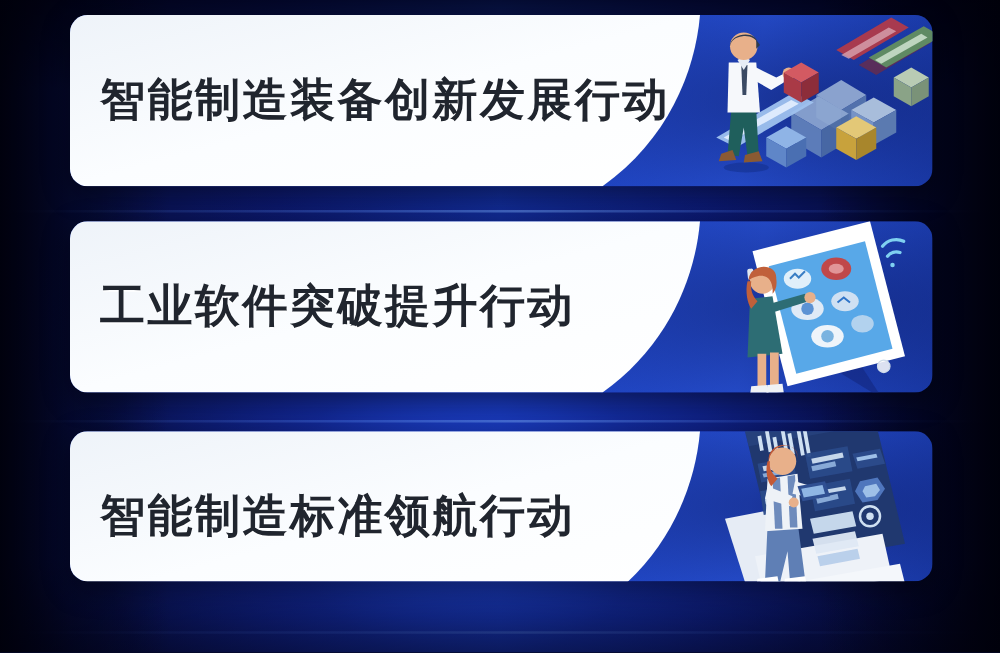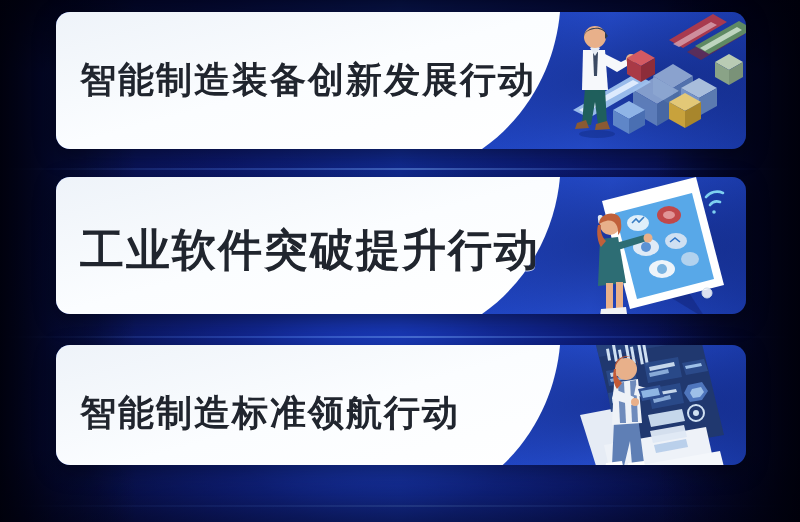--- a/index.html
+++ b/index.html
@@ -189,21 +189,21 @@
       <defs>
         <linearGradient id="wg2" x1="0" y1="0" x2="1" y2="1">
           <stop offset="0%" stop-color="#eef3f9"></stop>
           <stop offset="50%" stop-color="#fbfdff"></stop>
           <stop offset="100%" stop-color="#ffffff"></stop>
         </linearGradient>
       </defs>
       <path d="M0,0 L504,0 C500,46 478,100 426,137 L0,137 Z" fill="url(#wg2)"></path>
     </svg>
 
-    <div class="card-text" style="left:24px; top:44px; font-size:44px;">工业软件突破提升行动</div>
+    <div class="card-text" style="left:24px; top:44px; font-size:36px;">工业软件突破提升行动</div>
 
     <svg class="illus" style="left:500px; top:-14px;" width="215" height="170" viewBox="0 0 215 170">
 
       <path d="M60,78 L128,122 L150,156 L78,112 Z" fill="#12257a" opacity="0.55"></path>
 
       <path d="M46,38 L140,14 L168,122 L74,146 Z" fill="#ffffff"></path>
       <path d="M46,38 L140,14 L143,24 L49,48 Z" fill="#f0f3f8" opacity="0"></path>
 
       <path d="M59,50 L136,30 L158,116 L81,136 Z" fill="#58a8e8"></path>
       <path d="M59,50 L136,30 L158,116 L81,136 Z" fill="url(#none)"></path>

